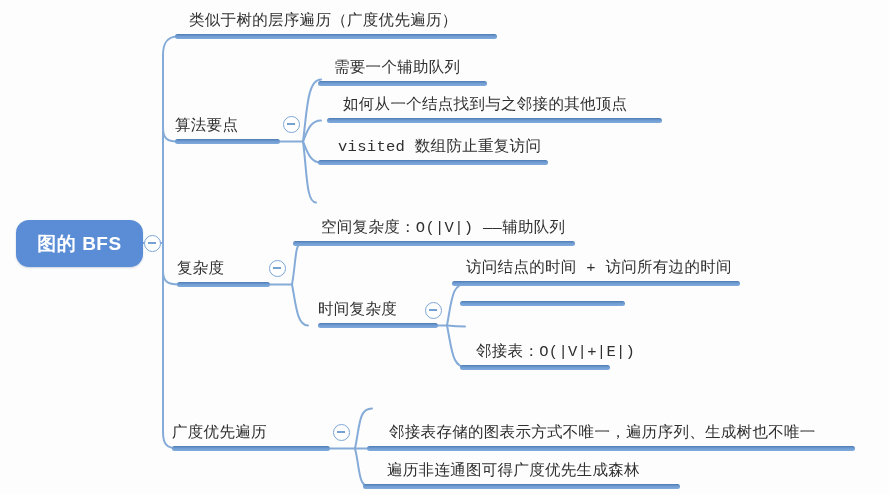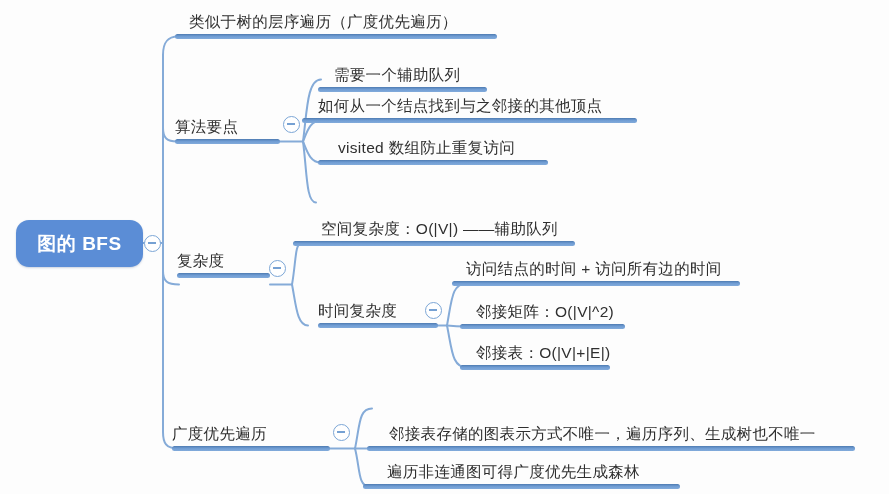--- a/index.html
+++ b/index.html
@@ -2,21 +2,21 @@
 <html><head>
 <meta charset="utf-8">
 <style>
   html,body{margin:0;padding:0;background:#fdfdfd;}
   #mindmap{
     position:relative;width:889px;height:494px;overflow:hidden;
     background:#fdfdfd;
     font-family:"Liberation Sans","DejaVu Sans",sans-serif;
   }
   #connectors{position:absolute;left:0;top:0;width:889px;height:494px;}
-  .topic{position:absolute;}
+  .topic{position:absolute;font-family:Liberation Mono, monospace;}
   .topic-label{
     font-size:15.5px;line-height:21px;height:21px;color:#2f2f2f;
     white-space:nowrap;margin-bottom:2px;font-weight:500;
     letter-spacing:.3px;
   }
   .bar{
     height:5px;border-radius:3px;
     background:linear-gradient(180deg,#4e7bb1 0%,#6f9cd3 45%,#82abdb 100%);
   }
   .t-center .topic-label{text-align:left;}
@@ -79,51 +79,50 @@
 
   <div class="topic" style="left:175px;top:11px;width:322px">
     <div class="topic-label" style="padding-left:14px">类似于树的层序遍历（广度优先遍历）</div>
     <div class="bar"></div>
   </div>
 
   <div class="topic t-center" style="left:175px;top:116px;width:105px">
     <div class="topic-label">算法要点</div>
     <div class="bar"></div>
   </div>
-  <div class="topic" style="left:318px;top:64px;width:169px">
+  <div class="topic" style="left:318px;top:58px;width:169px">
     <div class="topic-label" style="padding-left:16px">需要一个辅助队列</div>
     <div class="bar"></div>
   </div>
-  <div class="topic" style="left:302px;top:95px;width:335px">
+  <div class="topic" style="left:327px;top:95px;width:335px">
     <div class="topic-label" style="padding-left:16px">如何从一个结点找到与之邻接的其他顶点</div>
     <div class="bar"></div>
   </div>
   <div class="topic" style="left:318px;top:137px;width:230px">
     <div class="topic-label" style="padding-left:20px">visited 数组防止重复访问</div>
     <div class="bar"></div>
   </div>
 
-  <div class="topic t-center" style="left:177px;top:250px;width:93px">
+  <div class="topic t-center" style="left:177px;top:259px;width:93px">
     <div class="topic-label">复杂度</div>
     <div class="bar"></div>
   </div>
   <div class="topic" style="left:293px;top:218px;width:282px">
     <div class="topic-label" style="padding-left:28px">空间复杂度：O(|V|) ——辅助队列</div>
     <div class="bar"></div>
   </div>
   <div class="topic t-center" style="left:318px;top:300px;width:120px">
     <div class="topic-label">时间复杂度</div>
     <div class="bar"></div>
   </div>
   <div class="topic" style="left:452px;top:258px;width:288px">
     <div class="topic-label" style="padding-left:14px">访问结点的时间 + 访问所有边的时间</div>
     <div class="bar"></div>
   </div>
   <div class="topic" style="left:460px;top:301px;width:165px">
-    <div class="topic-label" style="padding-left:16px">邻接矩阵：O(|V|^2)</div>
     <div class="bar"></div>
   </div>
   <div class="topic" style="left:460px;top:342px;width:150px">
     <div class="topic-label" style="padding-left:16px">邻接表：O(|V|+|E|)</div>
     <div class="bar"></div>
   </div>
 
   <div class="topic t-center" style="left:172px;top:423px;width:158px">
     <div class="topic-label">广度优先遍历</div>
     <div class="bar"></div>

